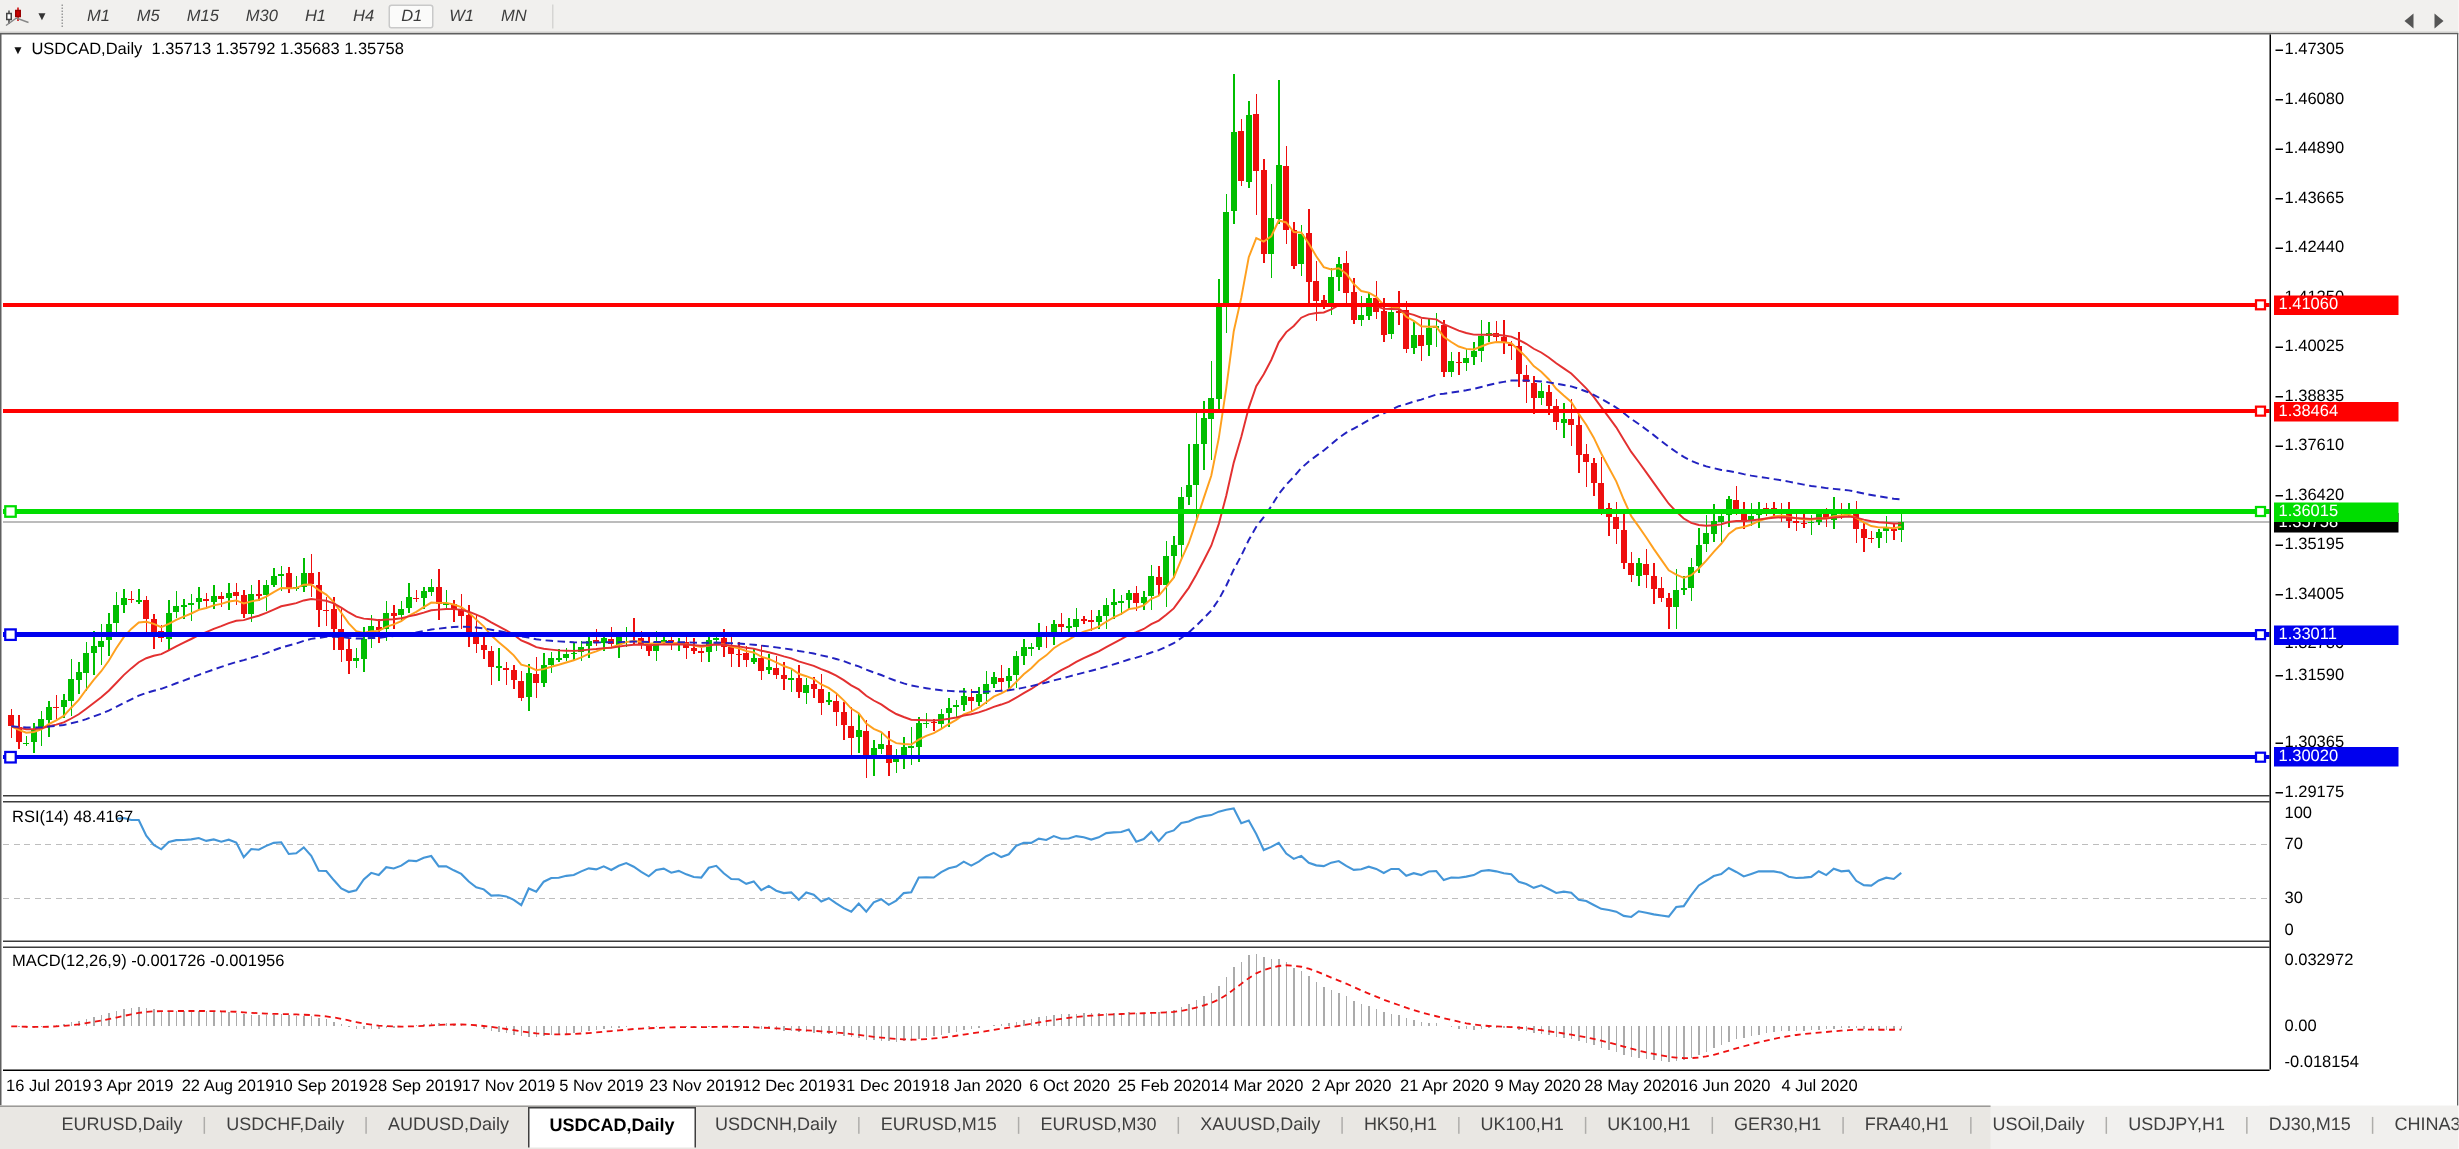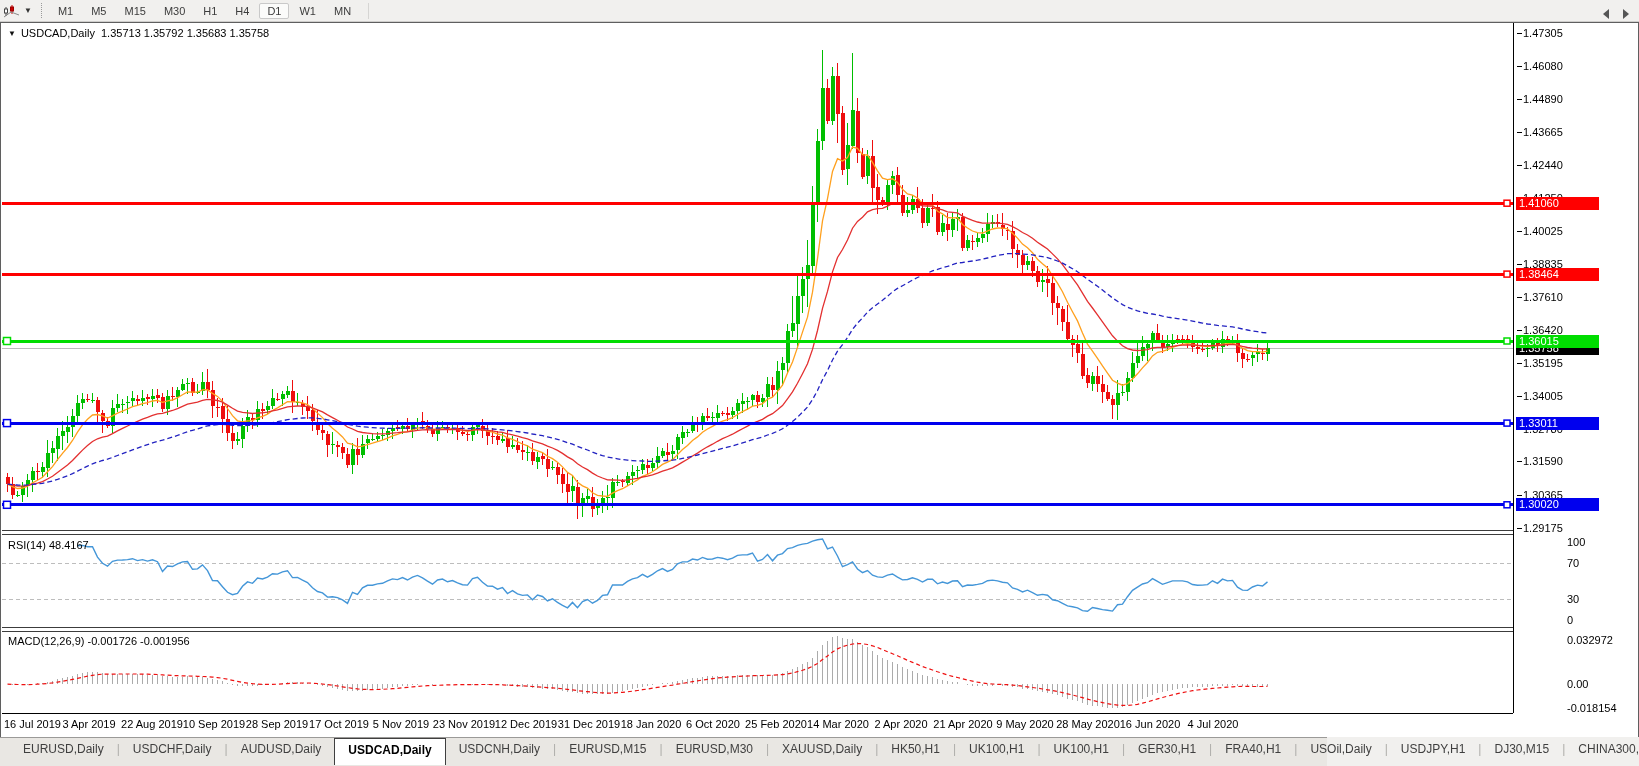--- a/index.html
+++ b/index.html
@@ -7,48 +7,48 @@
        font-family:"Liberation Sans",sans-serif;background:#f1f0ee;
        -webkit-font-smoothing:none;}
   
   .toolbar{position:absolute;left:0;top:0;width:1639px;height:21px;
            background:#f1f0ee;border-bottom:1px solid #cfcecc;
            display:flex;align-items:center;}
   .tool-icon-wrap{display:flex;align-items:center;margin-left:3px;}
   .caret{font-size:8px;color:#333;margin-left:3px;}
   .grip{height:15px;border-left:1px dotted #9a9a9a;margin:0 7px 0 9px;}
   .tf-btn{font-size:11px;color:#3c3c3c;padding:1px 7px;margin:16px 1px;
-          border:1px solid transparent;border-radius:2px;cursor:default;}
+          border:1px solid transparent;border-radius:2px;cursor:default;font-style:italic;}
   .tf-btn.active{background:#fbfbfa;border:1px solid #c9c9c9;}
   .tool-sep{height:16px;border-left:1px solid #d6d5d3;margin-left:8px;}
   
   .chart-window{position:absolute;left:0;top:22px;width:1637px;height:714px;
                 background:#fff;border:1px solid #5f5f5f;border-bottom:none;}
   .pane-svg{position:absolute;left:1px;}
   .sep-line{position:absolute;left:1px;width:1511px;height:1px;background:#3c3c3c;}
   .v-axis-line{position:absolute;left:1512px;top:0;width:1px;height:690px;background:#000;}
   .bottom-line{position:absolute;left:1px;top:690px;width:1511px;height:1px;background:#000;}
   .chart-title{position:absolute;left:7px;top:4px;font-size:11px;color:#000;
                display:flex;align-items:center;white-space:pre;}
   .chart-title .tri{font-size:8px;margin-right:5px;color:#111;}
   .pane-label{position:absolute;left:7px;font-size:11px;color:#000;white-space:pre;text-align:right;}
   
   .price-axis{position:absolute;left:1513px;top:0;width:124px;height:676px;background:#fff;}
   .ptick{position:absolute;font-size:11px;color:#000;left:9px;white-space:nowrap;}
   .ptick i{position:absolute;left:-6px;top:6px;width:5px;height:1px;background:#000;}
   .pbox{position:absolute;left:2px;width:80px;height:13px;font-size:11px;line-height:13px;
         color:#fff;padding-left:3px;white-space:nowrap;}
-  .ilabel{position:absolute;font-size:11px;color:#000;left:9px;white-space:nowrap;margin-left:44px;}
+  .ilabel{position:absolute;font-size:11px;color:#000;left:9px;white-space:nowrap;}
   
   .time-axis{position:absolute;left:1px;top:691px;width:1511px;height:23px;background:#fff;}
   .tlabel{position:absolute;top:4px;font-size:11px;color:#000;white-space:nowrap;}
   
   .tab-bar{position:absolute;left:0;top:737px;width:1327px;height:29px;
            background:#e9e7e3;border-top:1px solid #9b9a98;
-           display:flex;align-items:flex-start;padding-left:10px;box-sizing:border-box;}
+           display:flex;align-items:flex-start;padding-left:28px;box-sizing:border-box;}
   .tab{font-size:12px;color:#3f3f3f;padding:4px 13px 0 13px;height:22px;cursor:default;}
   .tab.active{background:#fff;border:1px solid #3f3f3f;border-bottom:none;
               font-weight:bold;color:#000;margin-top:0;}
   .tab-sep{color:#aeadaa;font-size:12px;padding-top:4px;}
   .tab-scroll{position:absolute;right:10px;top:9px;display:flex;gap:14px;}
   .arr{width:0;height:0;border-top:5px solid transparent;border-bottom:5px solid transparent;}
   .arr.left{border-right:6px solid #555;}
   .arr.right{border-left:6px solid #555;}
 </style>
 </head>
@@ -889,21 +889,21 @@
       <div class="ptick" style="top:103px"><i></i>1.43665</div>
       <div class="ptick" style="top:136px"><i></i>1.42440</div>
       <div class="ptick" style="top:169px"><i></i>1.41250</div>
       <div class="ptick" style="top:202px"><i></i>1.40025</div>
       <div class="ptick" style="top:235px"><i></i>1.38835</div>
       <div class="ptick" style="top:268px"><i></i>1.37610</div>
       <div class="ptick" style="top:301px"><i></i>1.36420</div>
       <div class="ptick" style="top:334px"><i></i>1.35195</div>
       <div class="ptick" style="top:367px"><i></i>1.34005</div>
       <div class="ptick" style="top:400px"><i></i>1.32780</div>
-      <div class="ptick" style="top:432px"><i></i>1.31590</div>
+      <div class="ptick" style="top:421px"><i></i>1.31590</div>
       <div class="ptick" style="top:466px"><i></i>1.30365</div>
       <div class="ptick" style="top:499px"><i></i>1.29175</div>
       <div class="pbox" style="top:319px;background:#000000;z-index:3">1.35758</div>
       <div class="pbox" style="top:174px;background:#FF0000;z-index:4">1.41060</div>
       <div class="pbox" style="top:245px;background:#FF0000;z-index:4">1.38464</div>
       <div class="pbox" style="top:312px;background:#00DD00;z-index:4">1.36015</div>
       <div class="pbox" style="top:394px;background:#0000EE;z-index:4">1.33011</div>
       <div class="pbox" style="top:475px;background:#0000EE;z-index:4">1.30020</div>
       <div class="ilabel" style="top:513px">100</div>
       <div class="ilabel" style="top:534px">70</div>
@@ -912,21 +912,21 @@
       <div class="ilabel" style="top:611px">0.032972</div>
       <div class="ilabel" style="top:655px">0.00</div>
       <div class="ilabel" style="top:679px">-0.018154</div>
     </div>
   <div class="time-axis" id="time-axis">
       <div class="tlabel" style="left:2px">16 Jul 2019</div>
       <div class="tlabel" style="left:87px;transform:translateX(-50%)">3 Apr 2019</div>
       <div class="tlabel" style="left:150px;transform:translateX(-50%)">22 Aug 2019</div>
       <div class="tlabel" style="left:212px;transform:translateX(-50%)">10 Sep 2019</div>
       <div class="tlabel" style="left:275px;transform:translateX(-50%)">28 Sep 2019</div>
-      <div class="tlabel" style="left:337px;transform:translateX(-50%)">17 Oct 2019</div>
+      <div class="tlabel" style="left:337px;transform:translateX(-50%)">17 Nov 2019</div>
       <div class="tlabel" style="left:399px;transform:translateX(-50%)">5 Nov 2019</div>
       <div class="tlabel" style="left:462px;transform:translateX(-50%)">23 Nov 2019</div>
       <div class="tlabel" style="left:524px;transform:translateX(-50%)">12 Dec 2019</div>
       <div class="tlabel" style="left:587px;transform:translateX(-50%)">31 Dec 2019</div>
       <div class="tlabel" style="left:649px;transform:translateX(-50%)">18 Jan 2020</div>
       <div class="tlabel" style="left:711px;transform:translateX(-50%)">6 Oct 2020</div>
       <div class="tlabel" style="left:774px;transform:translateX(-50%)">25 Feb 2020</div>
       <div class="tlabel" style="left:836px;transform:translateX(-50%)">14 Mar 2020</div>
       <div class="tlabel" style="left:899px;transform:translateX(-50%)">2 Apr 2020</div>
       <div class="tlabel" style="left:961px;transform:translateX(-50%)">21 Apr 2020</div>

